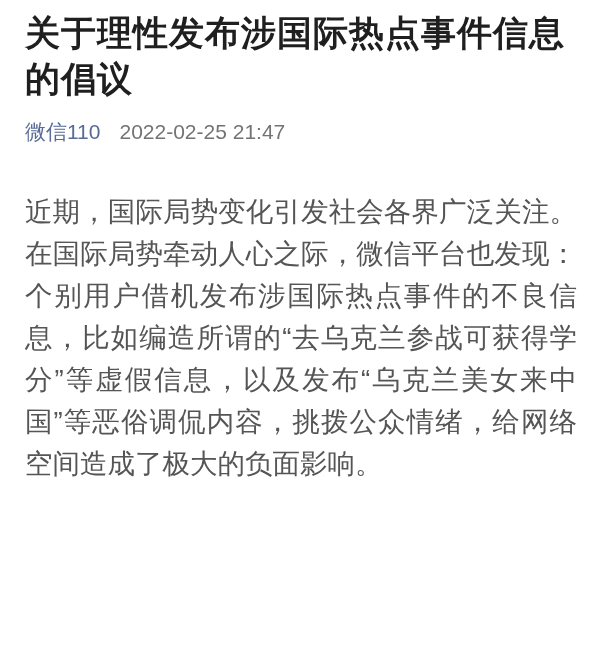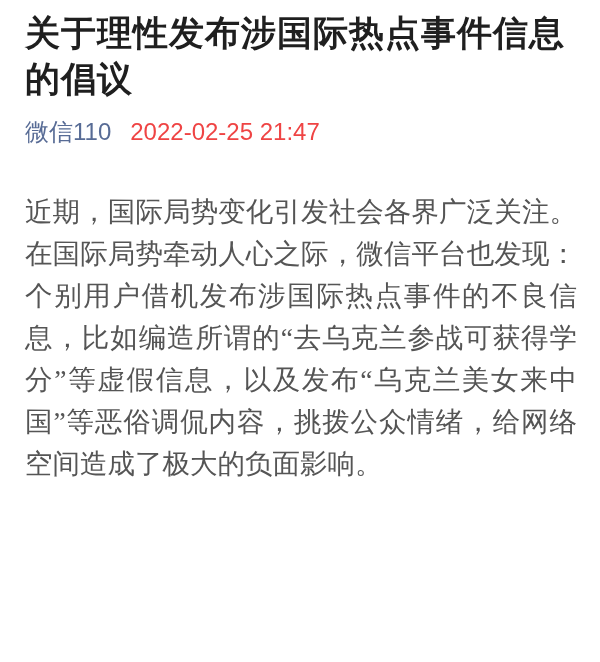--- a/index.html
+++ b/index.html
@@ -25,44 +25,43 @@
     letter-spacing: 1px;
     font-weight: 700;
     color: #1f1f1f;
     text-align: left;
   }
   .article-meta {
     margin-top: 15px;
     display: flex;
     align-items: flex-start;
     gap: 19px;
-    font-size: 24px;
+    font-size: 21px;
     line-height: 30px;
     font-weight: 400;
   }
   .author-link {
     color: #576b95;
     cursor: pointer;
   }
   .publish-time {
-    color: #ef4444;
+    color: #737373;
   }
   .article-body {
     margin-top: 44px;
     font-size: 27.5px;
     line-height: 42px;
     color: #555555;
     text-align: justify;
     letter-spacing: 0px;
   }
   .article-body p {
     margin: 0;
     padding: 0;
     word-break: normal;
-    font-family: Liberation Serif, serif;
   }
 </style>
 </head>
 <body>
 
 <main class="article">
 
   <h1 class="article-title">关于理性发布涉国际热点事件信息的倡议</h1>
 
   <div class="article-meta">

